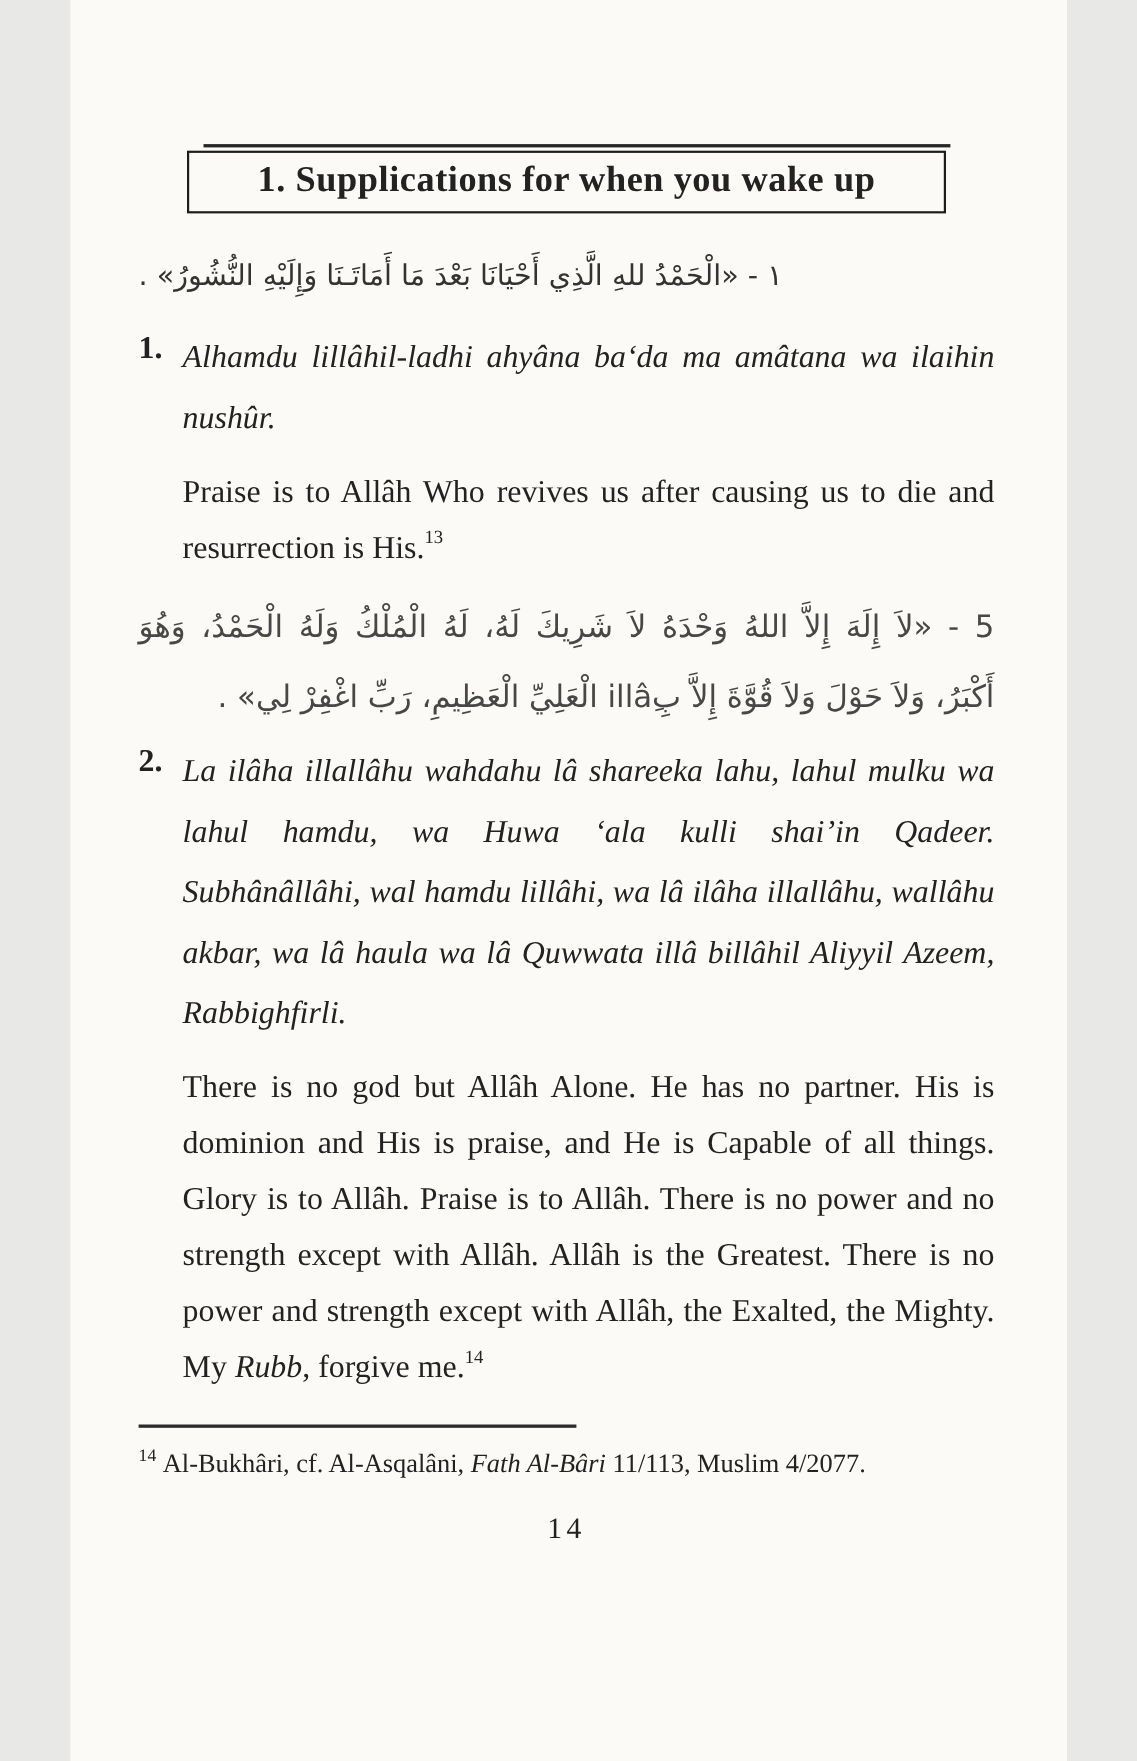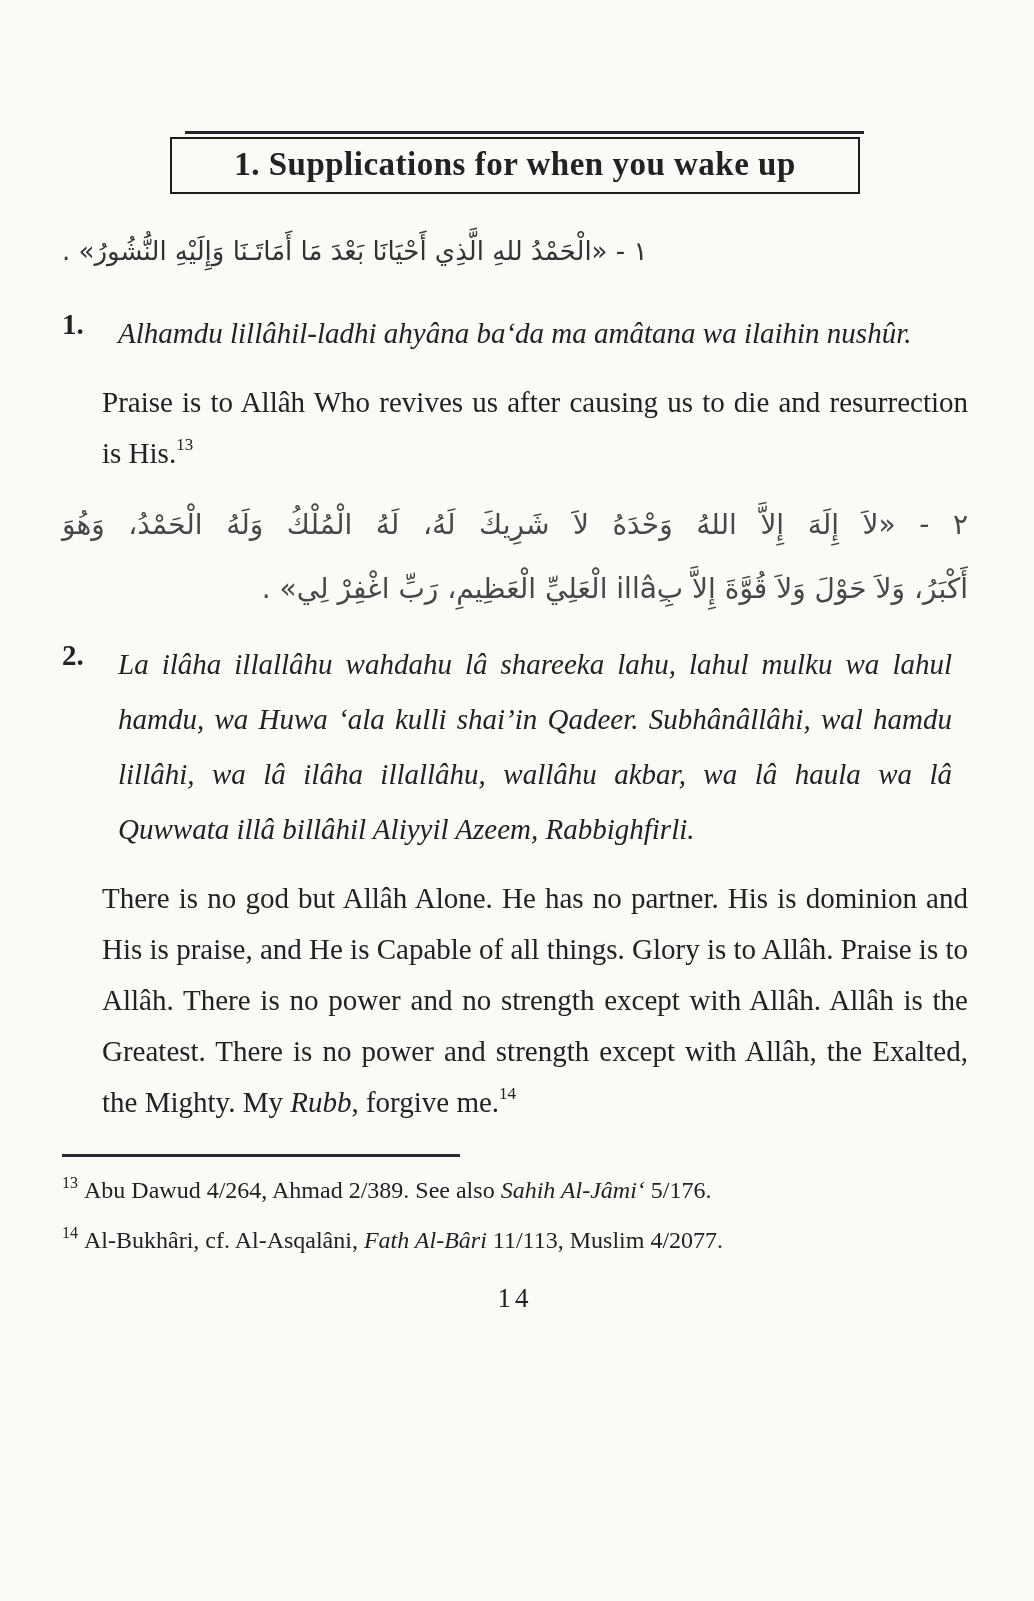--- a/index.html
+++ b/index.html
@@ -2,21 +2,21 @@
 <html><head>
 <meta charset="utf-8">
 <style>
   html, body {
     margin: 0;
     padding: 0;
     background: #e8e8e6;
   }
   .page {
     position: relative;
-    width: 1034px;
+    width: 906px;
     height: 1601px;
     margin: 0 auto;
     background: #fbfaf6;
     color: #222;
     font-family: "Liberation Serif", "DejaVu Serif", serif;
     box-sizing: border-box;
     padding: 0 66px 0 62px;
     overflow: hidden;
   }
   
@@ -76,21 +76,21 @@
     margin-top: 8px;
   }
   .entry .num {
     position: absolute;
     left: 0;
     top: 2px;
     font-weight: bold;
     font-size: 29px;
   }
   .translit {
-    margin: 16px;
+    margin: 0;
     font-style: italic;
     font-size: 29px;
     line-height: 55px;
     text-align: justify;
   }
   .trans {
     margin: 14px 0 0 0;
     font-size: 29px;
     line-height: 51px;
     text-align: justify;
@@ -138,35 +138,32 @@
 
   <div class="arabic-1">١ - «الْحَمْدُ للهِ الَّذِي أَحْيَانَا بَعْدَ مَا أَمَاتَـنَا وَإِلَيْهِ النُّشُورُ» .</div>
 
   <div class="entry">
     <span class="num">1.</span>
     <p class="translit">Alhamdu lillâhil-ladhi ahyâna ba‘da ma amâtana wa ilaihin nushûr.</p>
     <p class="trans"><span>Praise is to Allâh Who revives us after causing us to die and resurrection is His.</span><sup class="fnref">13</sup></p>
   </div>
 
   <div class="arabic-block">
-    <div class="aline stretch">٢ - «لاَ إِلَهَ إِلاَّ اللهُ وَحْدَهُ لاَ شَرِيكَ لَهُ، لَهُ الْمُلْكُ وَلَهُ الْحَمْدُ، وَهُوَ</div>
+    <div class="aline stretch">5 - «لاَ إِلَهَ إِلاَّ اللهُ وَحْدَهُ لاَ شَرِيكَ لَهُ، لَهُ الْمُلْكُ وَلَهُ الْحَمْدُ، وَهُوَ</div>
     <div class="aline">أَكْبَرُ، وَلاَ حَوْلَ وَلاَ قُوَّةَ إِلاَّ بِillâِ الْعَلِيِّ الْعَظِيمِ، رَبِّ اغْفِرْ لِي» .</div>
   </div>
 
   <div class="entry">
     <span class="num">2.</span>
     <p class="translit">La ilâha illallâhu wahdahu lâ shareeka lahu, lahul mulku wa lahul hamdu, wa Huwa ‘ala kulli shai’in Qadeer. Subhânâllâhi, wal hamdu lillâhi, wa lâ ilâha illallâhu, wallâhu akbar, wa lâ haula wa lâ Quwwata illâ billâhil Aliyyil Azeem, Rabbighfirli.</p>
     <p class="trans"><span>There is no god but Allâh Alone. He has no partner. His is dominion and His is praise, and He is Capable of all things. Glory is to Allâh. Praise is to Allâh. There is no power and no strength except with Allâh. Allâh is the Greatest. There is no power and strength except with Allâh, the Exalted, the Mighty. My </span><i>Rubb</i><span>, forgive me.</span><sup class="fnref">14</sup></p>
   </div>
 
   <div class="footnote-rule"></div>
 
-  <div class="footnote">
-    <sup class="fnref">13</sup><span>Abu Dawud 4/264, Ahmad 2/389. See also </span><i>Sahih Al-Jâmi‘</i><span> 5/176.</span>
-  </div>
 
   <div class="footnote">
     <sup class="fnref">14</sup><span>Al-Bukhâri, cf. Al-Asqalâni, </span><i>Fath Al-Bâri</i><span> 11/113, Muslim 4/2077.</span>
   </div>
 
   <div class="page-number">14</div>
 
 </div>
 
 </body></html>

